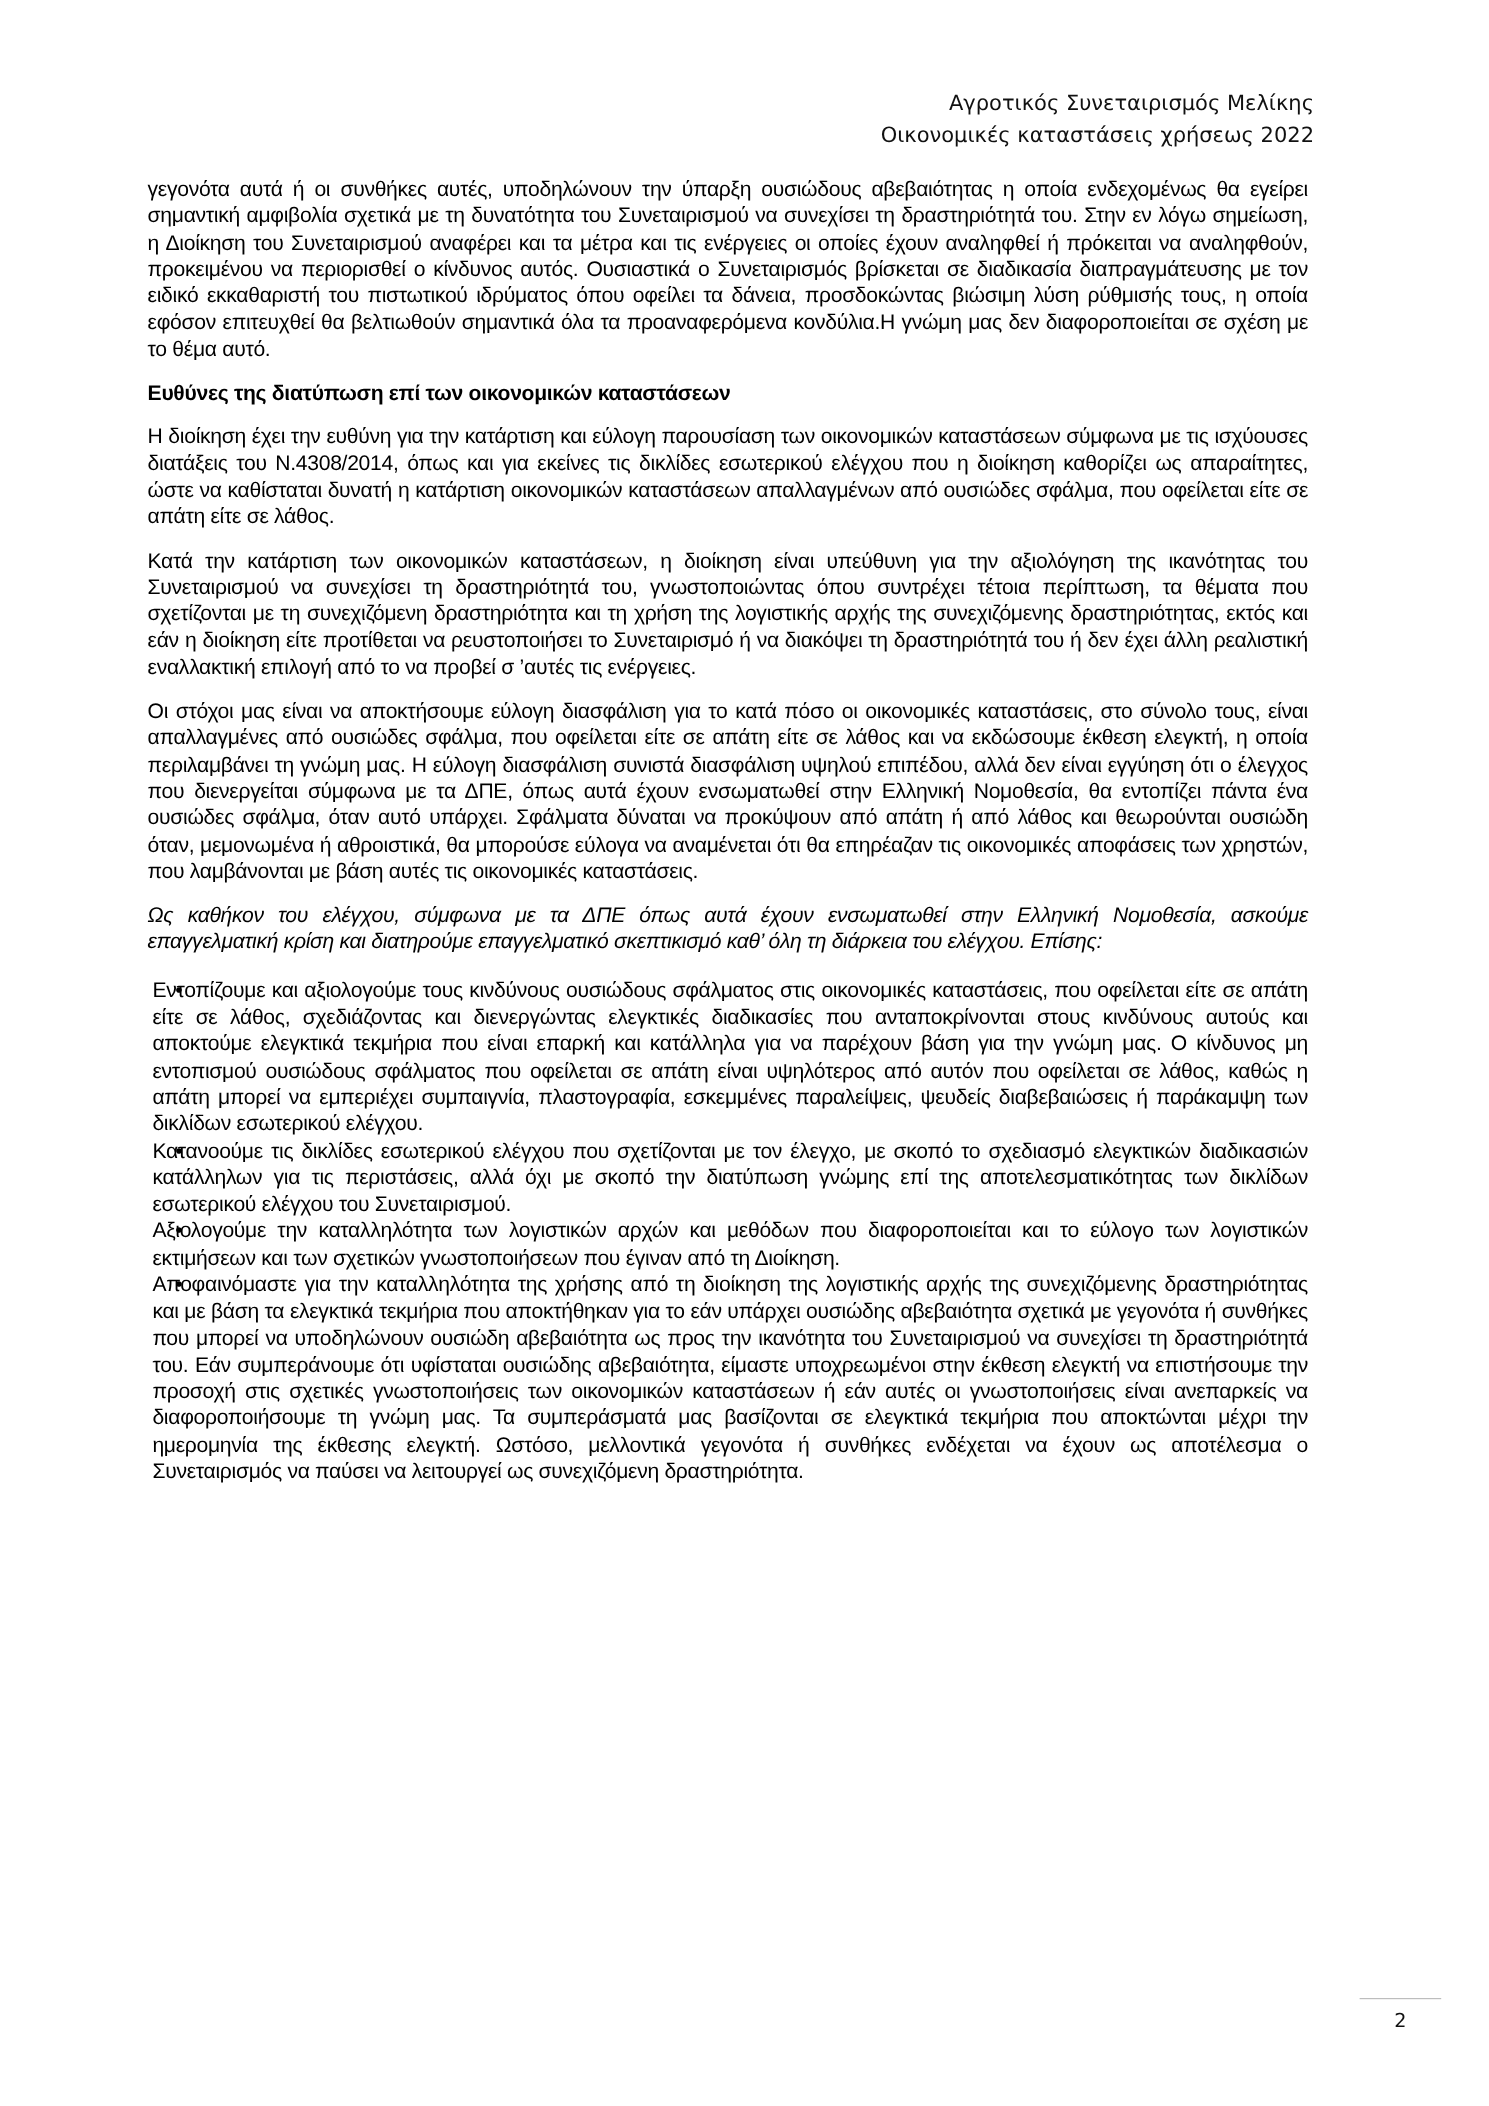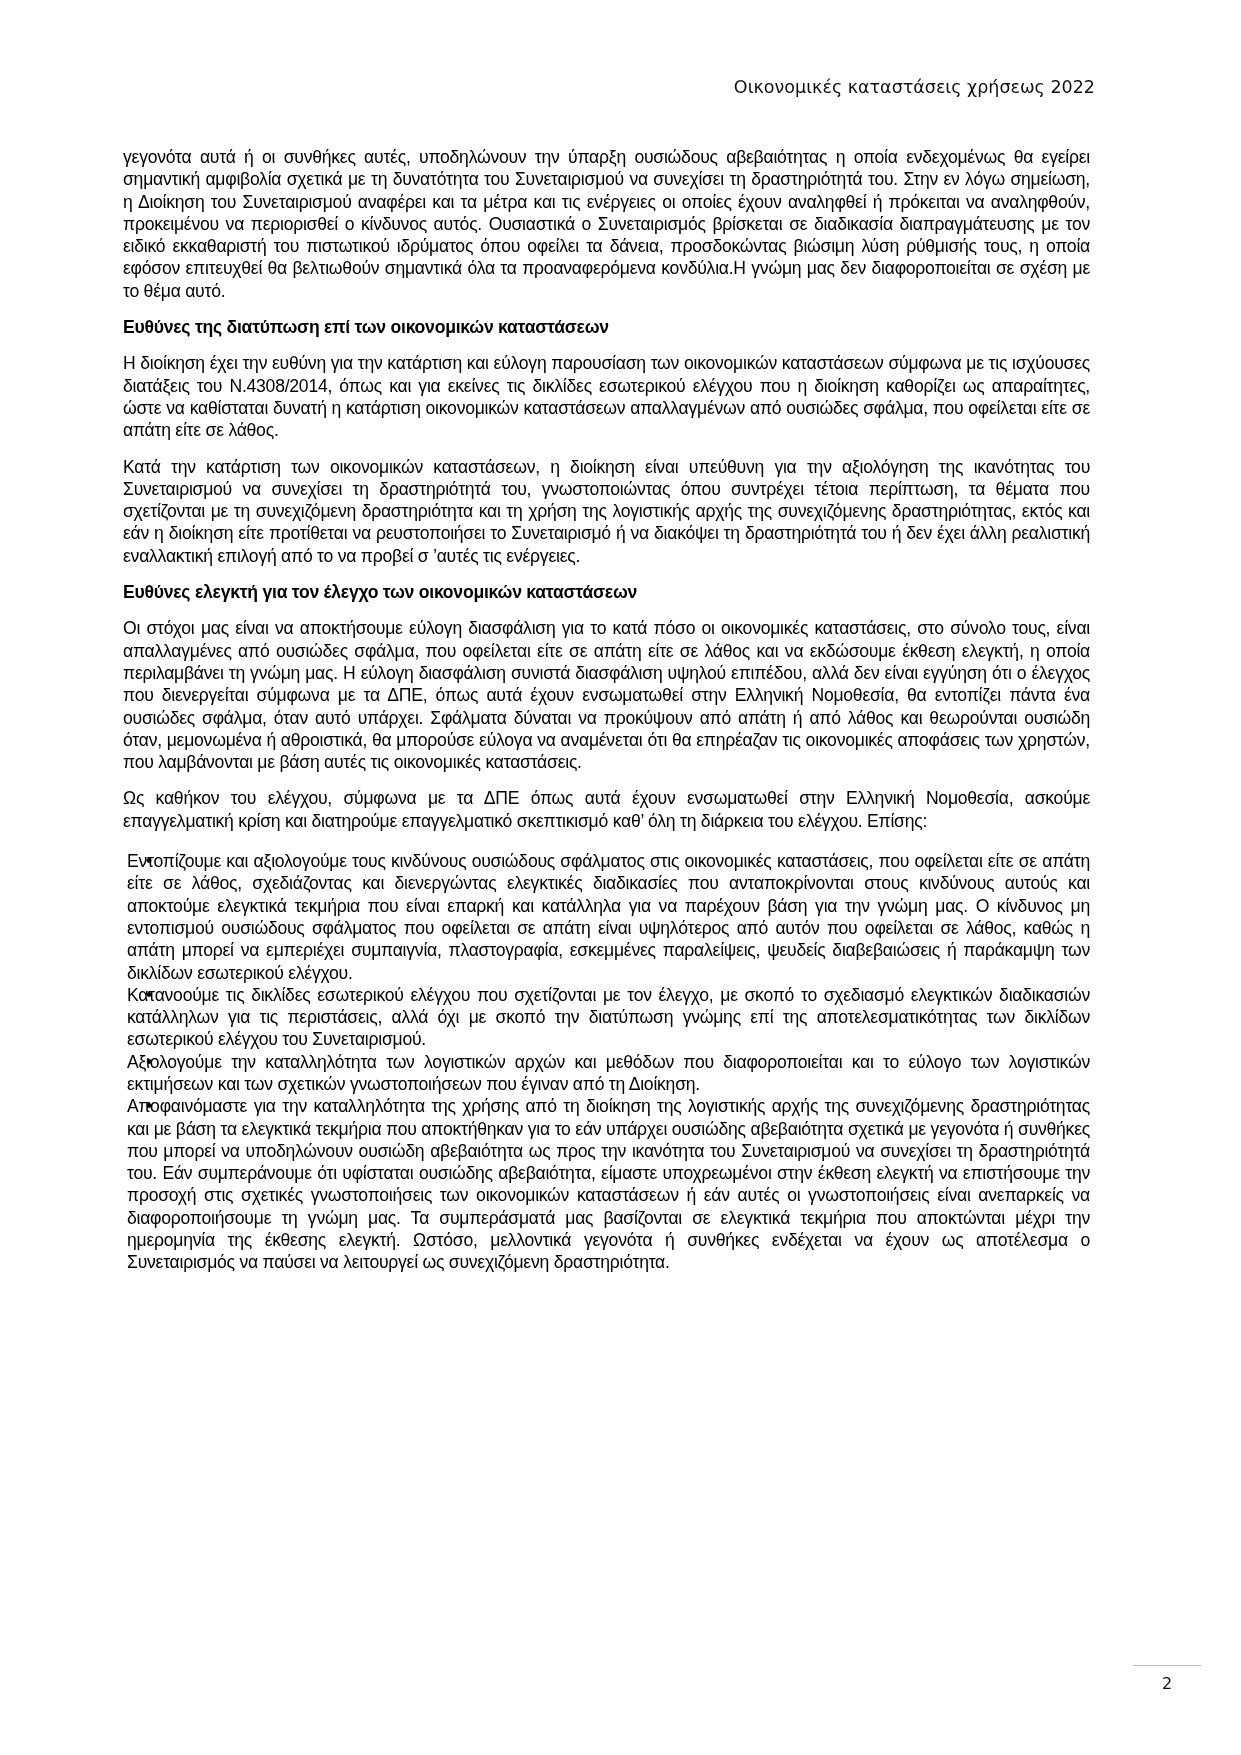--- a/index.html
+++ b/index.html
@@ -40,20 +40,21 @@
       margin: 0 0 14px 0;
     }
     .content h3 {
       font-size: 17.6px;
       font-weight: bold;
       margin: 0 0 14px 0;
       line-height: 22.3px;
     }
     .content p.lead {
       margin-bottom: 14px;
+      font-style: italic;
     }
     ul.bullets {
       list-style: none;
       margin: 0;
       padding: 0;
     }
     ul.bullets li {
       position: relative;
       padding-left: 42px;
       margin: 0;
@@ -98,31 +99,31 @@
       text-align: center;
       font-family: "DejaVu Sans", sans-serif;
       font-size: 16px;
       color: #111;
     }
   </style>
 </head>
 <body>
 
 <div class="header">
+  <div>Αγροτικός Συνεταιρισμός Μελίκης</div>
   <div>Οικονομικές καταστάσεις χρήσεως 2022</div>
 </div>
 
 <div class="content">
   <p>γεγονότα αυτά ή οι συνθήκες αυτές, υποδηλώνουν την ύπαρξη ουσιώδους αβεβαιότητας η οποία ενδεχομένως θα εγείρει σημαντική αμφιβολία σχετικά με τη δυνατότητα του Συνεταιρισμού να συνεχίσει τη δραστηριότητά του. Στην εν λόγω σημείωση, η Διοίκηση του Συνεταιρισμού αναφέρει και τα μέτρα και τις ενέργειες οι οποίες έχουν αναληφθεί ή πρόκειται να αναληφθούν, προκειμένου να περιορισθεί ο κίνδυνος αυτός. Ουσιαστικά ο Συνεταιρισμός βρίσκεται σε διαδικασία διαπραγμάτευσης με τον ειδικό εκκαθαριστή του πιστωτικού ιδρύματος όπου οφείλει τα δάνεια, προσδοκώντας βιώσιμη λύση ρύθμισής τους, η οποία εφόσον επιτευχθεί θα βελτιωθούν σημαντικά όλα τα προαναφερόμενα κονδύλια.Η γνώμη μας δεν διαφοροποιείται σε σχέση με το θέμα αυτό.</p>
 
   <h3>Ευθύνες της διατύπωση επί των οικονομικών καταστάσεων</h3>
   <p>Η διοίκηση έχει την ευθύνη για την κατάρτιση και εύλογη παρουσίαση των οικονομικών καταστάσεων σύμφωνα με τις ισχύουσες διατάξεις του Ν.4308/2014, όπως και για εκείνες τις δικλίδες εσωτερικού ελέγχου που η διοίκηση καθορίζει ως απαραίτητες, ώστε να καθίσταται δυνατή η κατάρτιση οικονομικών καταστάσεων απαλλαγμένων από ουσιώδες σφάλμα, που οφείλεται είτε σε απάτη είτε σε λάθος.</p>
   <p>Κατά την κατάρτιση των οικονομικών καταστάσεων, η διοίκηση είναι υπεύθυνη για την αξιολόγηση της ικανότητας του Συνεταιρισμού να συνεχίσει τη δραστηριότητά του, γνωστοποιώντας όπου συντρέχει τέτοια περίπτωση, τα θέματα που σχετίζονται με τη συνεχιζόμενη δραστηριότητα και τη χρήση της λογιστικής αρχής της συνεχιζόμενης δραστηριότητας, εκτός και εάν η διοίκηση είτε προτίθεται να ρευστοποιήσει το Συνεταιρισμό ή να διακόψει τη δραστηριότητά του ή δεν έχει άλλη ρεαλιστική εναλλακτική επιλογή από το να προβεί σ ’αυτές τις ενέργειες.</p>
 
-  <h3>Ευθύνες ελεγκτή για τον έλεγχο των οικονομικών καταστάσεων</h3>
   <p>Οι στόχοι μας είναι να αποκτήσουμε εύλογη διασφάλιση για το κατά πόσο οι οικονομικές καταστάσεις, στο σύνολο τους, είναι απαλλαγμένες από ουσιώδες σφάλμα, που οφείλεται είτε σε απάτη είτε σε λάθος και να εκδώσουμε έκθεση ελεγκτή, η οποία περιλαμβάνει τη γνώμη μας. Η εύλογη διασφάλιση συνιστά διασφάλιση υψηλού επιπέδου, αλλά δεν είναι εγγύηση ότι ο έλεγχος που διενεργείται σύμφωνα με τα ΔΠΕ, όπως αυτά έχουν ενσωματωθεί στην Ελληνική Νομοθεσία, θα εντοπίζει πάντα ένα ουσιώδες σφάλμα, όταν αυτό υπάρχει. Σφάλματα δύναται να προκύψουν από απάτη ή από λάθος και θεωρούνται ουσιώδη όταν, μεμονωμένα ή αθροιστικά, θα μπορούσε εύλογα να αναμένεται ότι θα επηρέαζαν τις οικονομικές αποφάσεις των χρηστών, που λαμβάνονται με βάση αυτές τις οικονομικές καταστάσεις.</p>
   <p class="lead" style="margin-bottom:18px;">Ως καθήκον του ελέγχου, σύμφωνα με τα ΔΠΕ όπως αυτά έχουν ενσωματωθεί στην Ελληνική Νομοθεσία, ασκούμε επαγγελματική κρίση και διατηρούμε επαγγελματικό σκεπτικισμό καθ’ όλη τη διάρκεια του ελέγχου. Επίσης:</p>
 
   <ul class="bullets bullets-wrap">
     <li>
       <span class="bullet">•</span>
       <span class="item-text">Εντοπίζουμε και αξιολογούμε τους κινδύνους ουσιώδους σφάλματος στις οικονομικές καταστάσεις, που οφείλεται είτε σε απάτη είτε σε λάθος, σχεδιάζοντας και διενεργώντας ελεγκτικές διαδικασίες που ανταποκρίνονται στους κινδύνους αυτούς και αποκτούμε ελεγκτικά τεκμήρια που είναι επαρκή και κατάλληλα για να παρέχουν βάση για την γνώμη μας. Ο κίνδυνος μη εντοπισμού ουσιώδους σφάλματος που οφείλεται σε απάτη είναι υψηλότερος από αυτόν που οφείλεται σε λάθος, καθώς η απάτη μπορεί να εμπεριέχει συμπαιγνία, πλαστογραφία, εσκεμμένες παραλείψεις, ψευδείς διαβεβαιώσεις ή παράκαμψη των δικλίδων εσωτερικού ελέγχου.</span>
     </li>
     <li>
       <span class="bullet">•</span>

